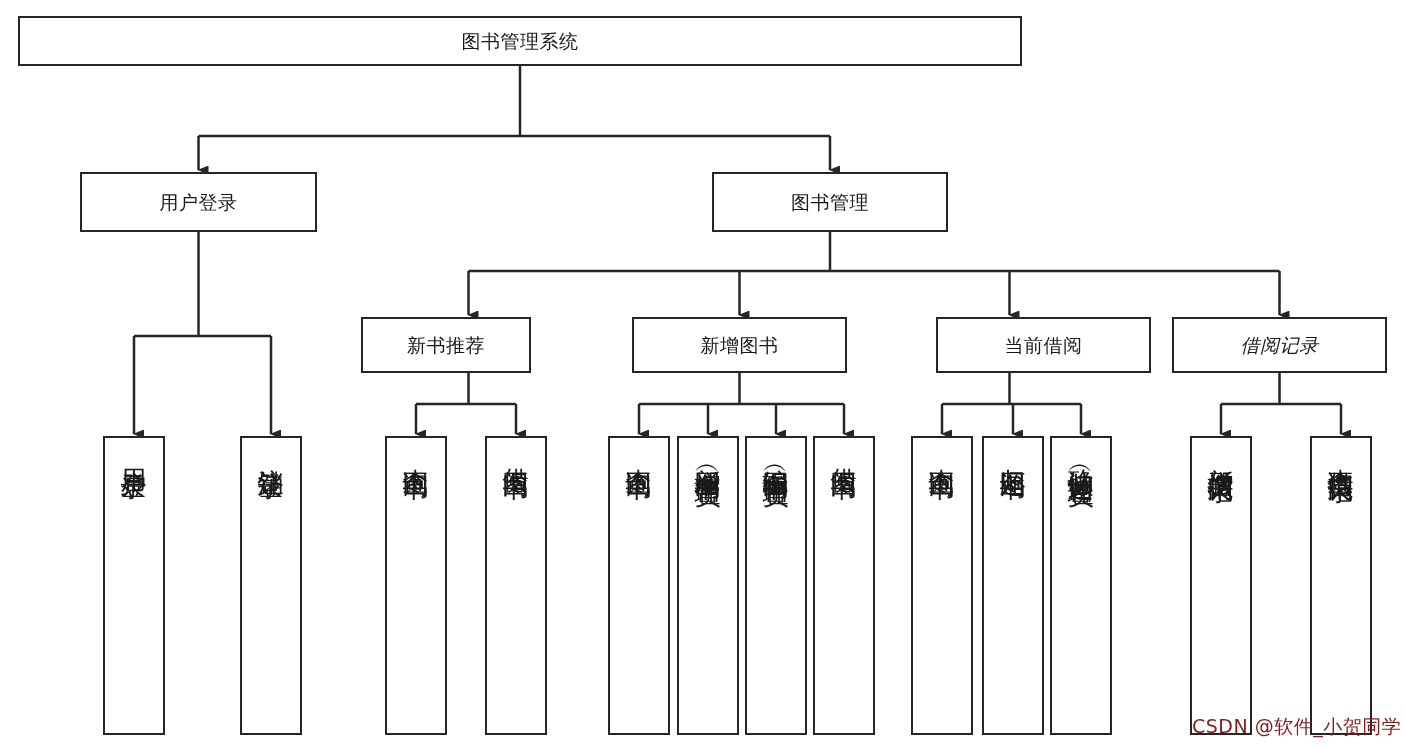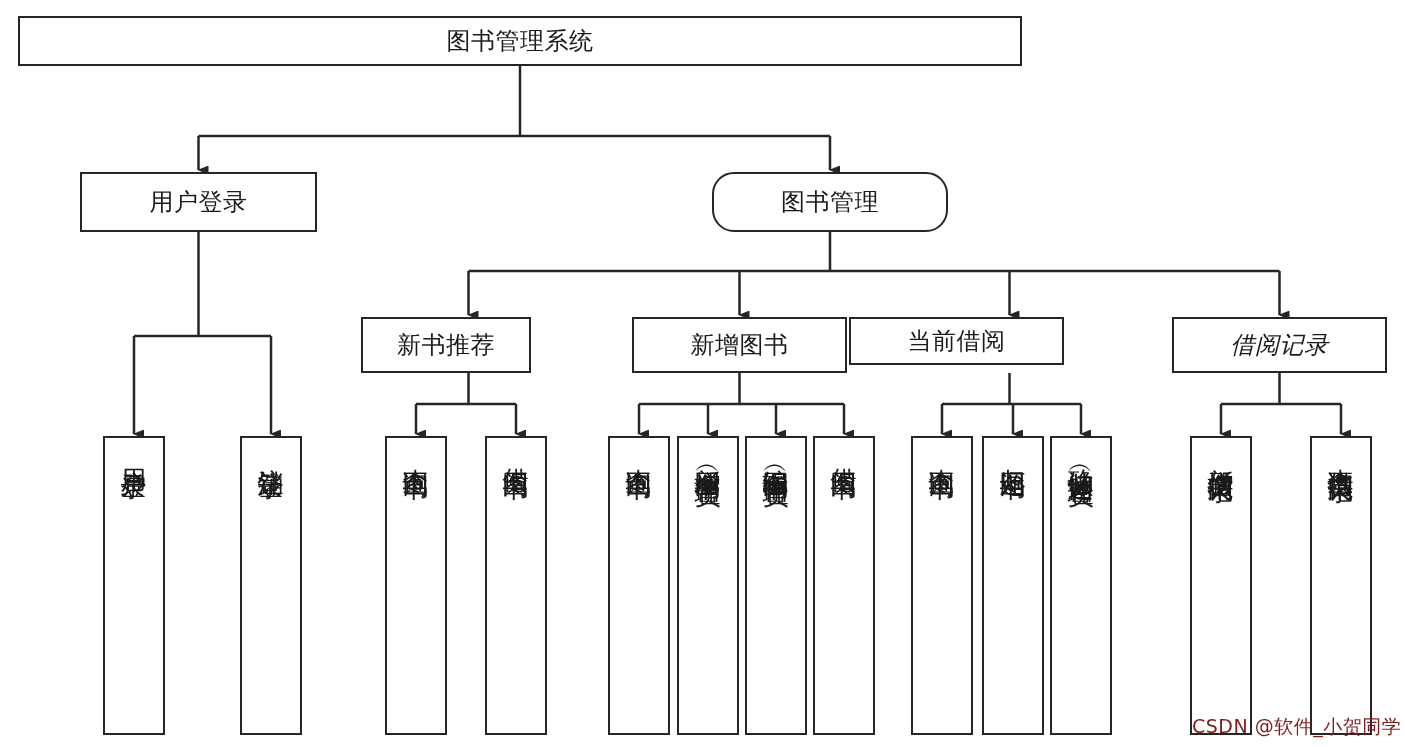--- a/index.html
+++ b/index.html
@@ -37,21 +37,21 @@
   }
   .node-label {
     color: #1a1a1a;
     line-height: 1.18;
     text-align: center;
     white-space: pre;
     letter-spacing: 0.5px;
   }
   
   .node.horiz .node-label {
-    font-size: 24px;
+    font-size: 19px;
     writing-mode: horizontal-tb;
   }
   
   .node.vert {
     align-items: flex-start;
     padding-top: 10px;
   }
   .node.vert .node-label {
     writing-mode: vertical-rl;
     text-orientation: upright;
@@ -116,30 +116,30 @@
       </g>
   </svg>
 
   <div id="node-layer">
       <div class="node horiz" style="left: 18px; top: 16px; width: 1004px; height: 50px;">
         <span class="node-label">图书管理系统</span>
       </div>
       <div class="node horiz" style="left: 80px; top: 172px; width: 237px; height: 60px;">
         <span class="node-label">用户登录</span>
       </div>
-      <div class="node horiz" style="left: 712px; top: 172px; width: 236px; height: 60px; border-radius: 22px;">
+      <div class="node horiz" style="left: 712px; top: 172px; width: 236px; height: 60px;">
         <span class="node-label">图书管理</span>
       </div>
       <div class="node horiz" style="left: 361px; top: 317px; width: 170px; height: 56px;">
         <span class="node-label">新书推荐</span>
       </div>
       <div class="node horiz" style="left: 632px; top: 317px; width: 215px; height: 56px;">
         <span class="node-label">新增图书</span>
       </div>
-      <div class="node horiz" style="left: 849px; top: 317px; width: 215px; height: 48px;">
+      <div class="node horiz" style="left: 936px; top: 317px; width: 215px; height: 56px;">
         <span class="node-label">当前借阅</span>
       </div>
       <div class="node horiz" style="left: 1172px; top: 317px; width: 215px; height: 56px; font-style: italic;">
         <span class="node-label">借阅记录</span>
       </div>
       <div class="node vert" style="left: 103px; top: 436px; width: 62px; height: 299px;">
         <span class="node-label">用户登录</span>
       </div>
       <div class="node vert" style="left: 240px; top: 436px; width: 62px; height: 299px;">
         <span class="node-label">注销登录</span>

